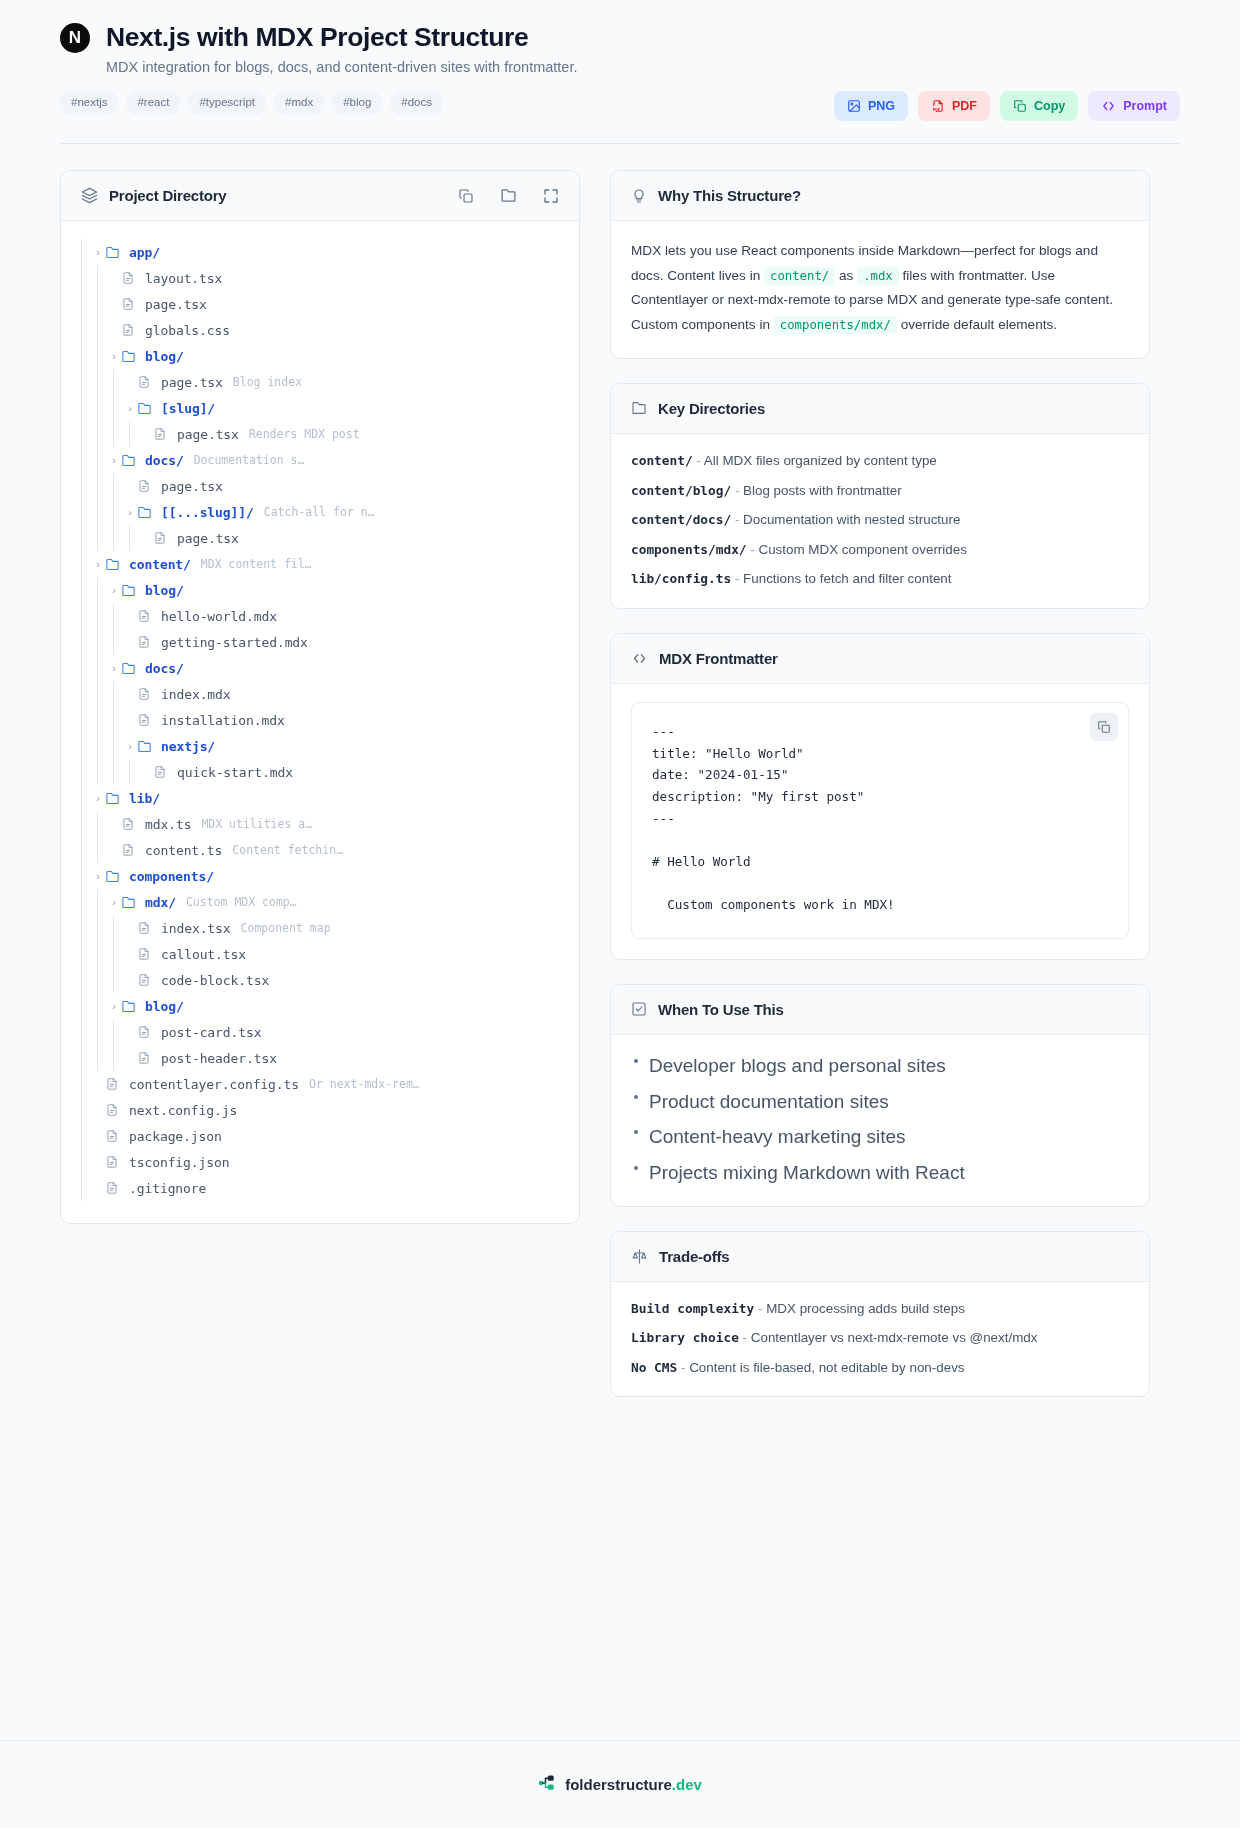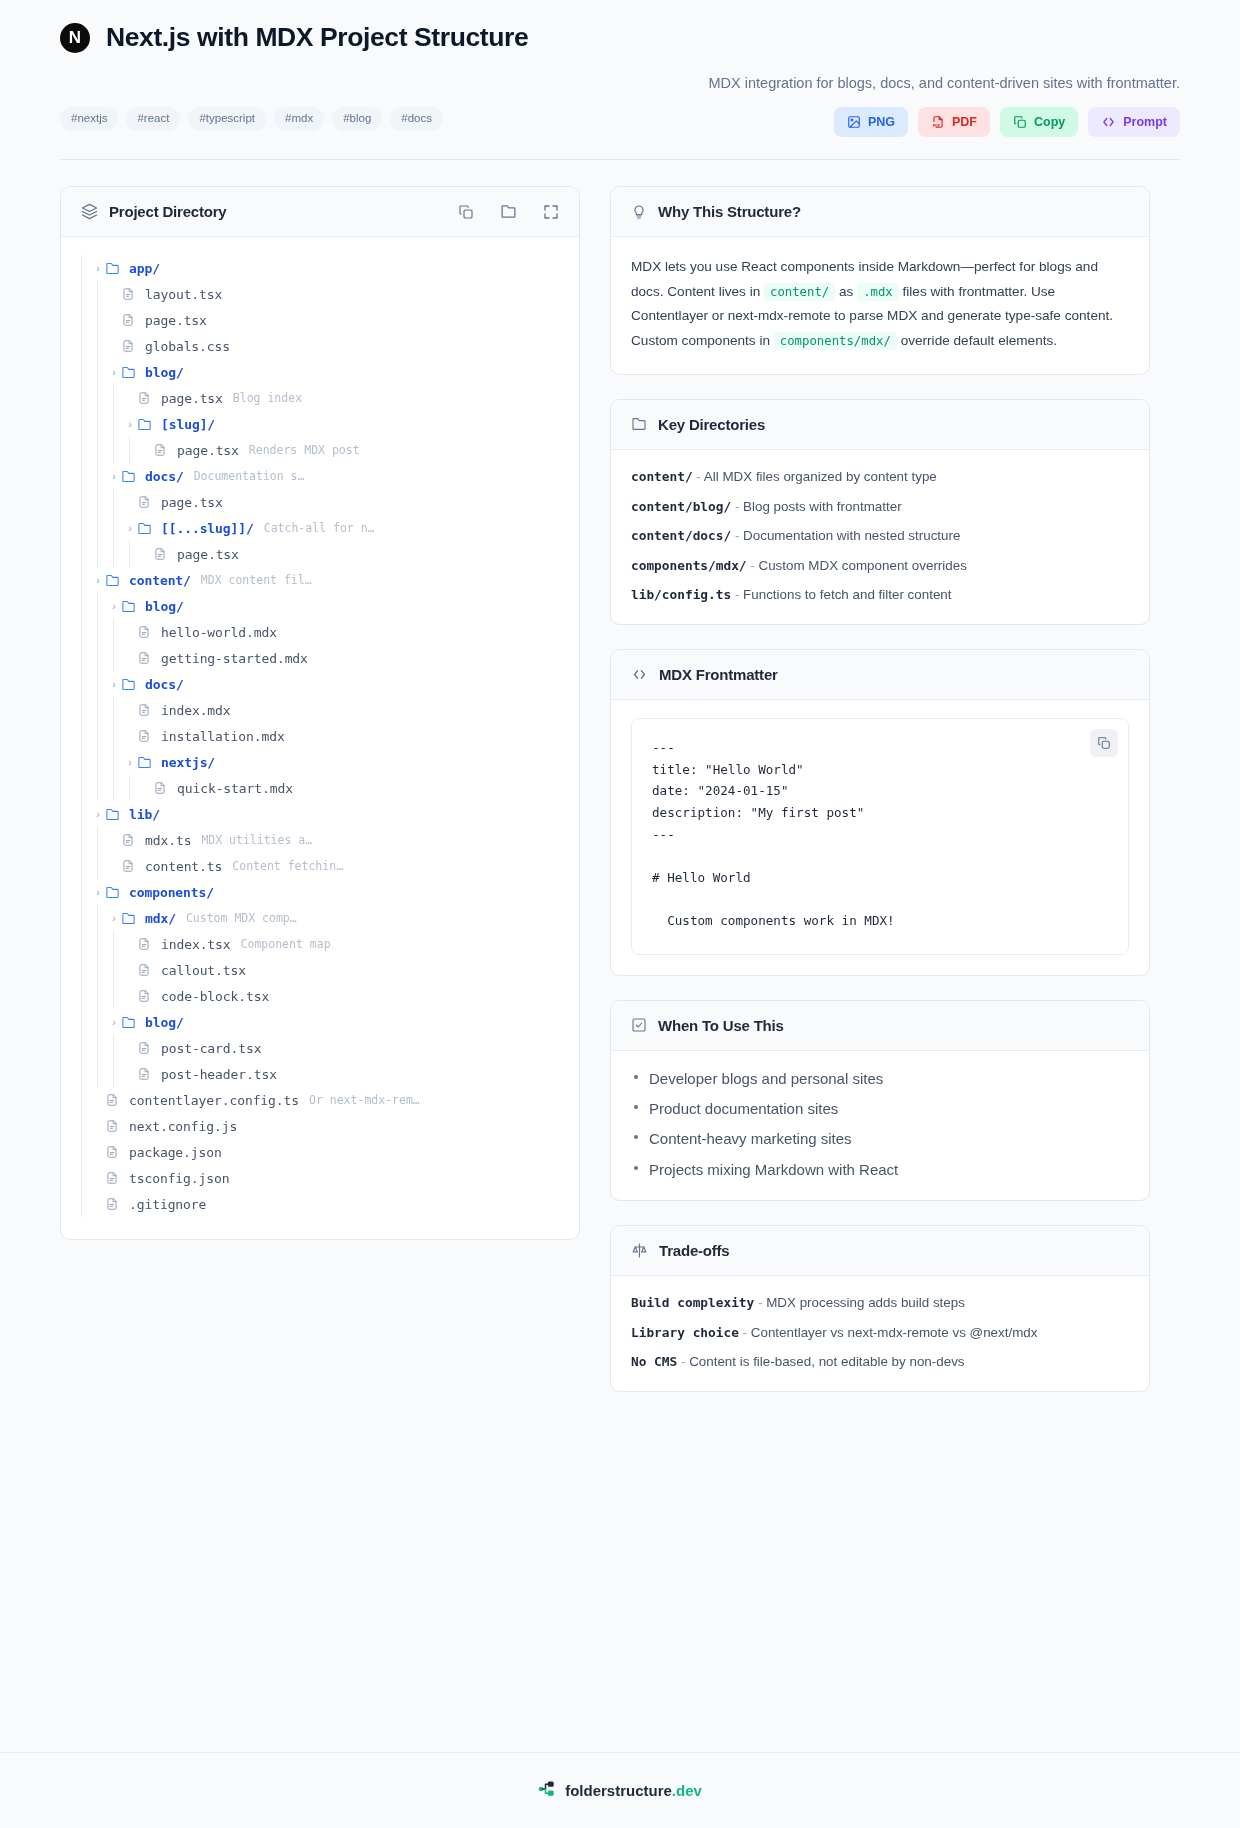--- a/index.html
+++ b/index.html
@@ -21,22 +21,22 @@
     background: #0b0b0b; color: #fff;
     display: flex; align-items: center; justify-content: center;
     font-size: 17px; font-weight: 700; line-height: 1;
     flex: 0 0 auto;
   }
   h1.page-title {
     font-size: 26.5px; font-weight: 700; letter-spacing: -0.4px;
     color: #0f172a;
   }
   .subtitle {
-    margin: 22px 0 0 46px;
-    font-size: 14.5px; color: #64748b; font-weight: 400; text-align: right;
+    margin: 6px 0 0 46px;
+    font-size: 14.5px; color: #64748b; font-weight: 400;
   }
   .header-bottom {
     margin-top: 16px;
     display: flex; align-items: flex-start; justify-content: space-between;
   }
   .tags { display: flex; gap: 8px; flex-wrap: wrap; }
   .tag {
     background: #f1f5f9; color: #64748b;
     font-size: 11.5px; padding: 5px 11px; border-radius: 999px;
     line-height: 1.2; white-space: nowrap;
@@ -157,39 +157,39 @@
     color:#64748b;
   }
   pre.code {
     font-family:"DejaVu Sans Mono", monospace;
     font-size: 12.6px; line-height: 1.72; color:#1e293b;
     white-space: pre; margin:0;
   }
 
   ul.bullets { list-style:none; display:flex; flex-direction:column; gap:10px; }
   ul.bullets li {
-    font-size:15px; color:#475569; position:relative; padding-left:18px; line-height:1.35;
+    font-size:19px; color:#475569; position:relative; padding-left:18px; line-height:1.35;
   }
   ul.bullets li::before {
     content:""; position:absolute; left:3px; top:6px;
     width:4px; height:4px; border-radius:50%; background:#64748b;
   }
 
   .to-list { display:flex; flex-direction:column; gap:12px; }
   .to-row { font-size:13.4px; color:#475569; line-height:1.3; }
   .to-term {
     font-family:"DejaVu Sans Mono", monospace;
     font-weight:700; color:#1e293b; font-size:12.8px;
   }
 
   
   .footer {
     position:absolute; left:0; right:0; bottom:0;
     border-top:1px solid #e8edf3;
-    height: 76px;
+    height: 88px;
     display:flex; align-items:center; justify-content:center;
     background:#f8fafc;
   }
   .brand { display:flex; align-items:center; gap:9px; }
   .brand-text { font-size:15px; font-weight:700; color:#1e293b; }
   .brand-text .dot { color:#10b981; }
 </style>
 </head>
 <body>
 

